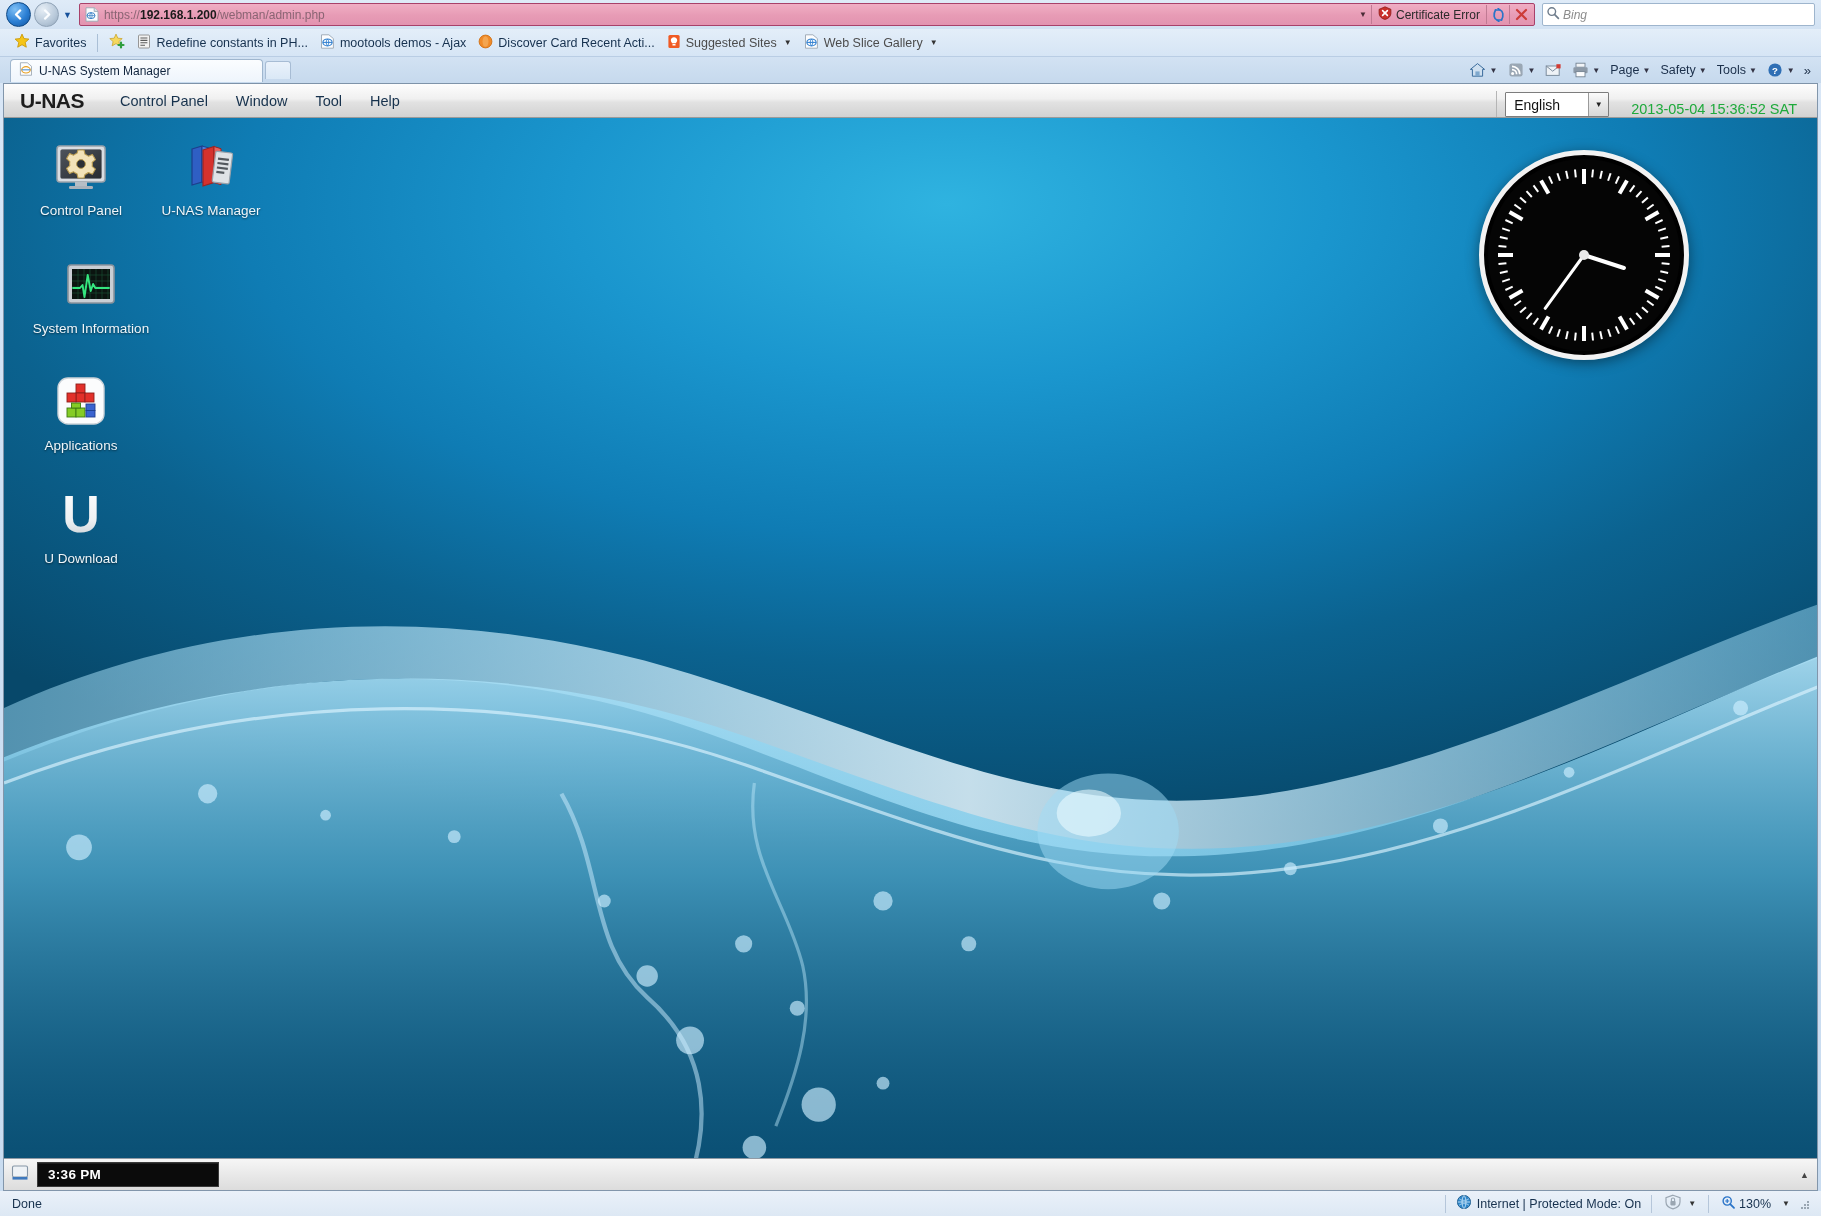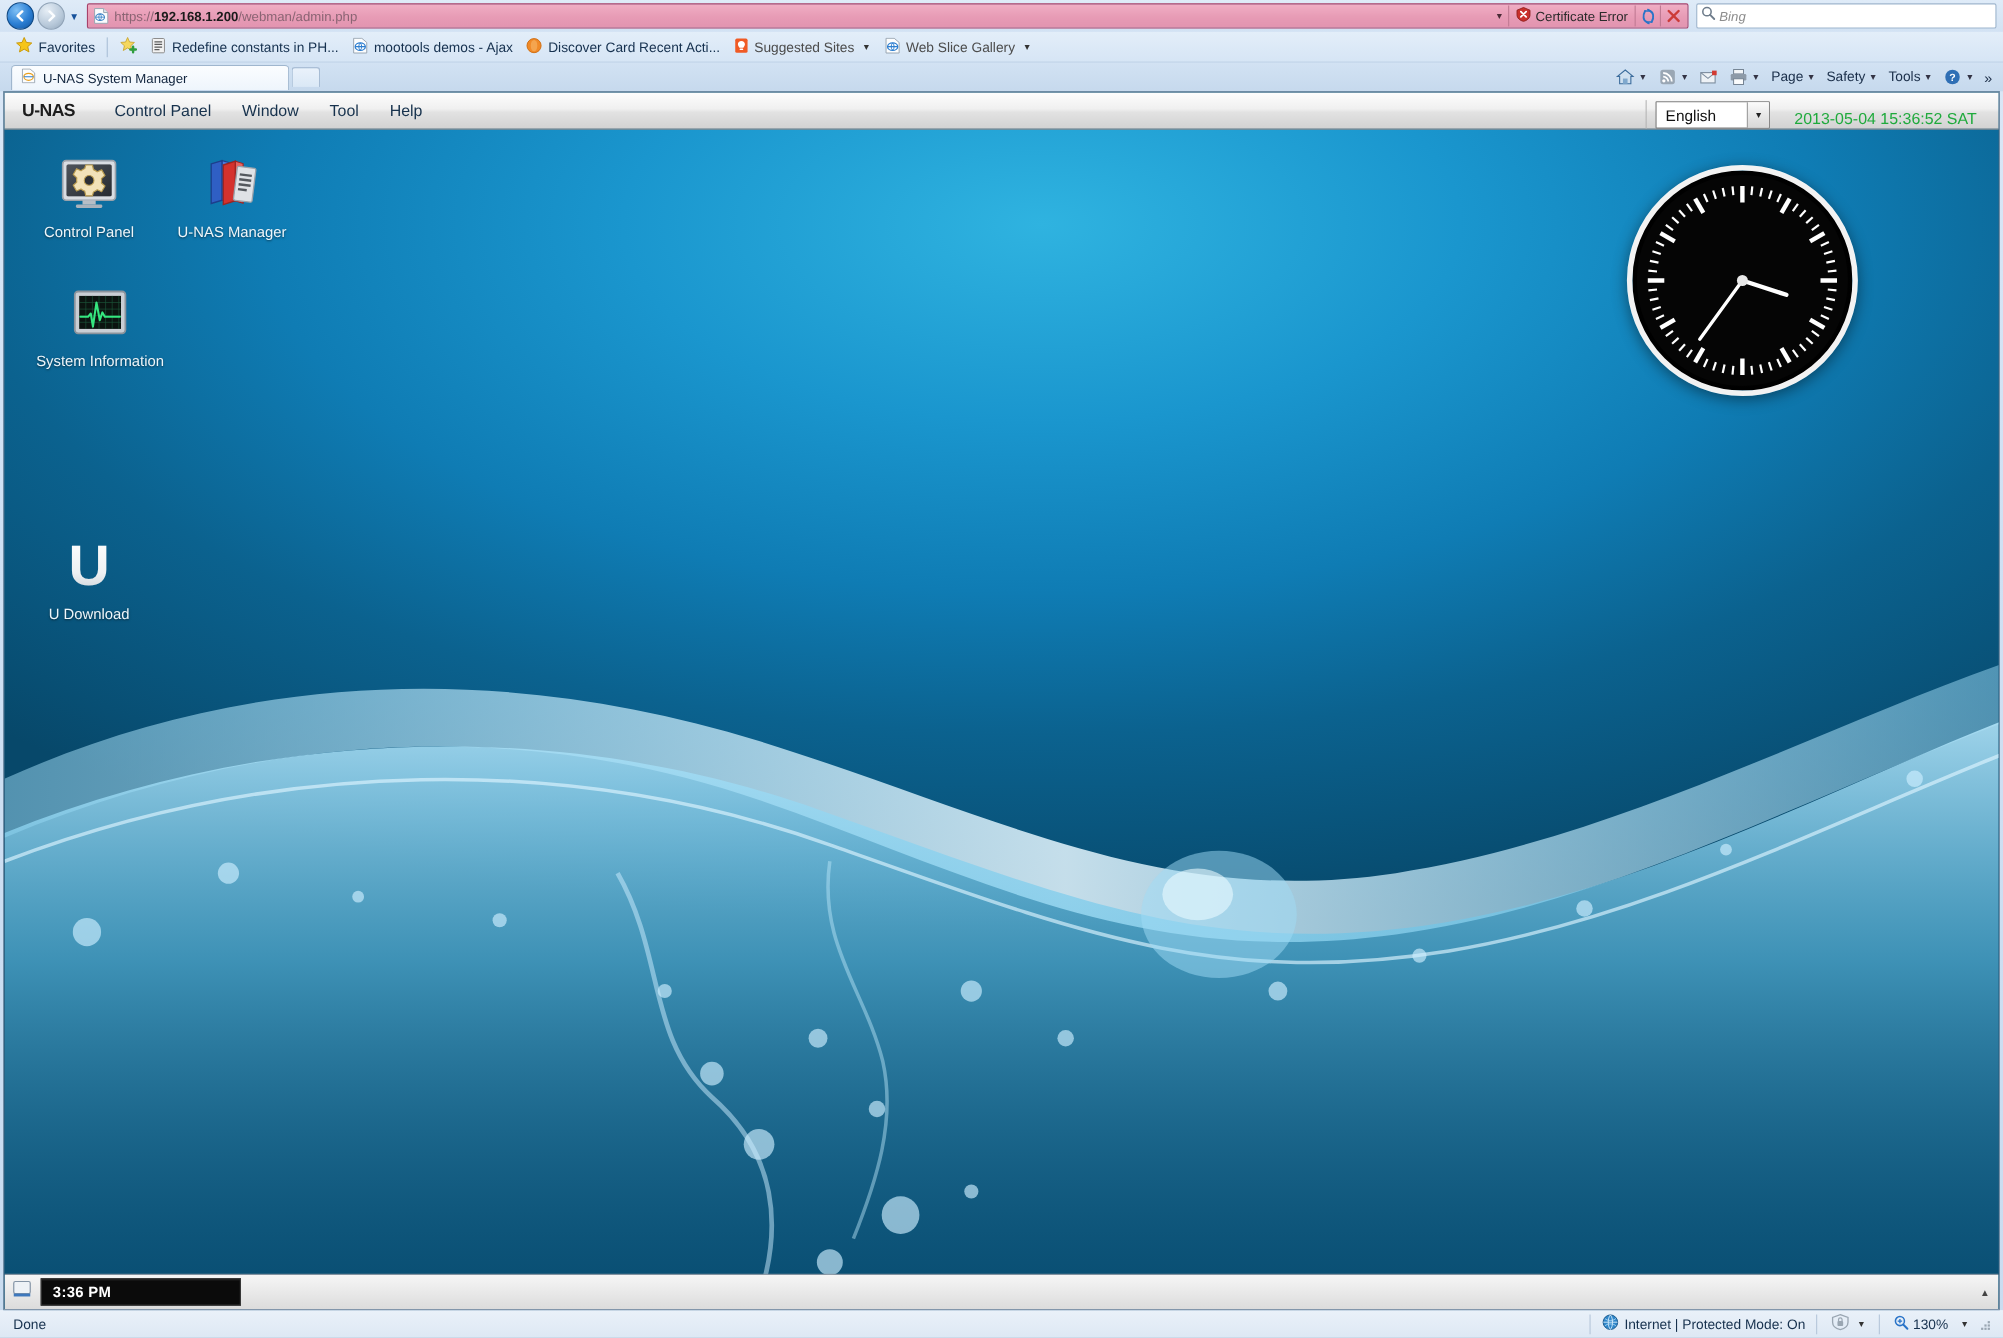--- a/index.html
+++ b/index.html
@@ -147,21 +147,21 @@
     flex:1 1 auto;margin:0 3px 0 3px;border:1px solid #8296ab;border-top:1px solid #7e93a9;
     display:flex;flex-direction:column;position:relative;overflow:hidden;background:#0d4f74;
   }
   
   #unas-menubar{
     height:33px;flex:0 0 33px;display:flex;align-items:center;
     background:linear-gradient(180deg,#fdfdfd 0%,#f0f0f0 45%,#e2e2e2 55%,#d2d2d2 100%);
     border-bottom:1px solid #9a9a9a;position:relative;
   }
   #unas-logo{
-    font-size:16px;font-weight:bold;color:#1d1d1d;letter-spacing:-.5px;
+    font-size:21px;font-weight:bold;color:#1d1d1d;letter-spacing:-.5px;
     margin-left:16px;margin-right:22px;font-family:"Liberation Sans",sans-serif;
   }
   .unas-menu{
     font-size:14.5px;color:#17324d;padding:0 14px;white-space:nowrap;
   }
   #unas-right{
     position:absolute;right:0;top:0;height:33px;display:flex;align-items:flex-end;gap:0;
   }
   .unas-vsep{width:1px;height:26px;background:#b5b5b5;margin:0 8px;}
   #lang-select{
@@ -579,20 +579,43 @@
             <g stroke="#1d5f3e" stroke-width=".6" opacity=".85">
               <path d="M14 12 v30 M20 12 v30 M26 12 v30 M32 12 v30 M38 12 v30 M44 12 v30"></path>
               <path d="M8 18 h38 M8 24 h38 M8 30 h38 M8 36 h38"></path>
             </g>
             <path d="M9 31 h7 l2.5 -3 2 12 3.2 -22 3 16 2.4 -7 2.2 4 H45" fill="none" stroke="#35e67f" stroke-width="1.9" stroke-linejoin="round" stroke-linecap="round"></path>
           </svg>
         </span>
         <span class="dlabel">System Information</span>
       </div>
 
+      <div class="dicon" style="left:12px;top:255px;">
+        <span class="glyph">
+          <svg width="52" height="52" viewBox="0 0 52 52">
+            <rect x="3" y="3" width="46" height="46" rx="10" fill="#fbfcfd" stroke="#cdd3d9" stroke-width="1.4"></rect>
+            <g stroke="#8f1f1b" stroke-width=".9">
+              <rect x="21" y="9" width="9" height="9" fill="#e2302a"></rect>
+              <rect x="21" y="18" width="9" height="9" fill="#e2302a"></rect>
+              <rect x="30" y="18" width="9" height="9" fill="#e2302a"></rect>
+              <rect x="12" y="18" width="9" height="9" fill="#e2302a"></rect>
+            </g>
+            <g stroke="#3c7a12" stroke-width=".9">
+              <rect x="12" y="33" width="9" height="9" fill="#85cc26"></rect>
+              <rect x="21" y="33" width="9" height="9" fill="#85cc26"></rect>
+              <rect x="16.5" y="28" width="9" height="5" fill="#85cc26"></rect>
+            </g>
+            <g stroke="#1f3f8f" stroke-width=".9">
+              <rect x="31" y="29" width="9" height="6.5" fill="#3a63d0"></rect>
+              <rect x="31" y="35.5" width="9" height="6.5" fill="#3a63d0"></rect>
+            </g>
+          </svg>
+        </span>
+        <span class="dlabel">Applications</span>
+      </div>
 
       <div class="dicon" style="left:12px;top:368px;">
         <span class="glyph">
           <svg width="54" height="54" viewBox="0 0 54 54">
             <defs>
                 <linearGradient id="ug" x1="0" y1="0" x2="0" y2="1">
               <stop offset="0%" stop-color="#ffffff"></stop>
                   <stop offset="60%" stop-color="#eef1f3"></stop>
               <stop offset="100%" stop-color="#c4cbd1"></stop>
             </linearGradient>

